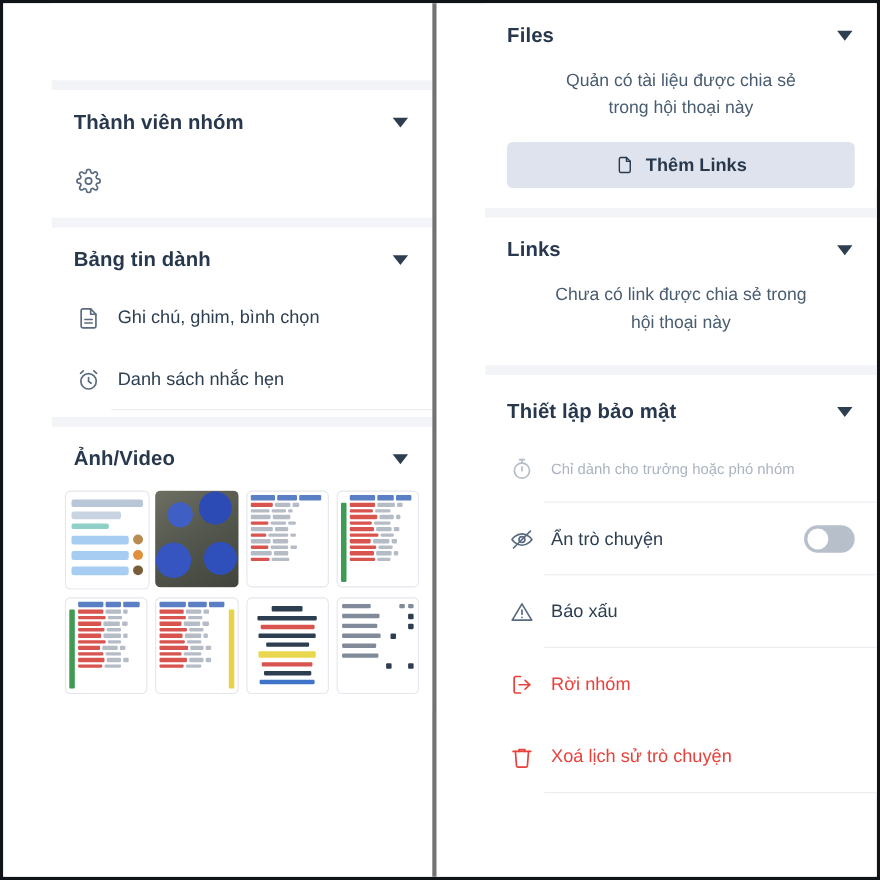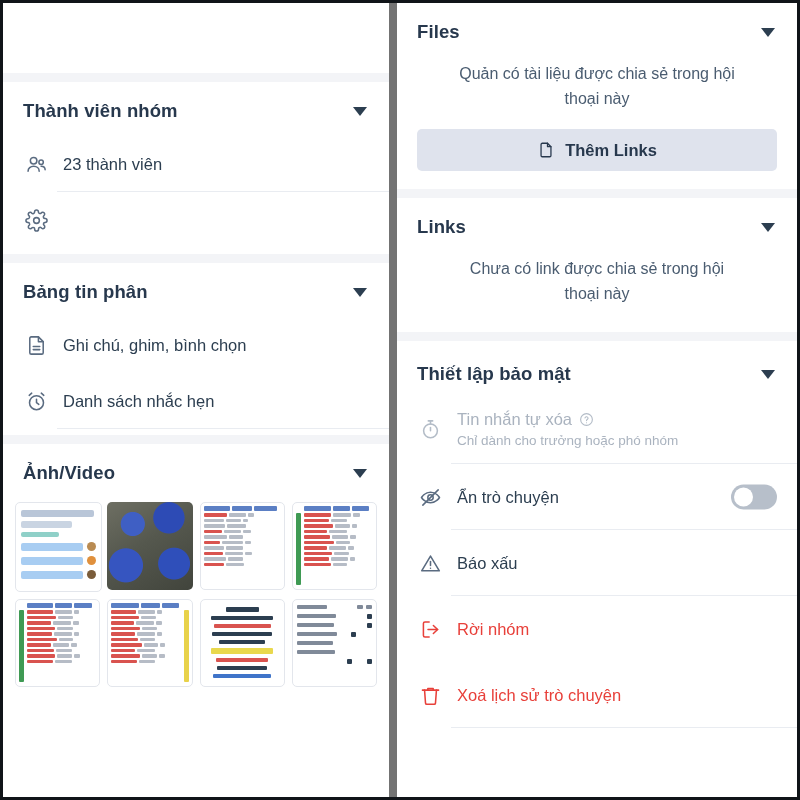--- a/index.html
+++ b/index.html
@@ -20,22 +20,23 @@
     border-right:3px solid #101418;
     background:#ffffff;
   }
   .panel{
     width:394px;
     height:100%;
     background:#ffffff;
     overflow:hidden;
     position:relative;
     box-sizing:border-box;
-  }
-  .panel-left{border-right:8px solid #737373;}
+    padding-left:44px;
+  }
+  .panel-left{border-right:4px solid #737373;}
   .panel-right{flex:1;}
 
   .gap{height:9px;background:#f3f4f7;}
   .spacer-top{height:70px;background:#ffffff;}
 
   .section{background:#ffffff;}
 
   .sec-head{
     display:flex;align-items:center;justify-content:space-between;
     padding:18px 20px 14px 20px;
@@ -171,50 +172,37 @@
 
     <div class="spacer-top"></div>
     <div class="gap"></div>
 
     <div class="section">
       <div class="sec-head">
         <div class="sec-title">Thành viên nhóm</div>
         <div class="caret"></div>
       </div>
 
-      <div class="row sep">
-        <div class="ic">
-          <svg width="23" height="23" viewBox="0 0 24 24" fill="none" stroke="#5a6b80" stroke-width="1.6" stroke-linecap="round" stroke-linejoin="round">
-            <circle cx="9" cy="8" r="3.4"></circle>
-            <path d="M3.2 19c0-3.2 2.6-5.2 5.8-5.2s5.8 2 5.8 5.2"></path>
-            <circle cx="16.8" cy="9.6" r="2.3"></circle>
-            <path d="M16.8 13.8c2.4 0 4.2 1.5 4.2 3.7"></path>
-          </svg>
-        </div>
-        <div class="txt">
-          <div class="t1">23 thành viên</div>
-        </div>
-      </div>
 
       <div class="row">
         <div class="ic">
           <svg width="23" height="23" viewBox="0 0 24 24" fill="none" stroke="#5a6b80" stroke-width="1.6" stroke-linecap="round" stroke-linejoin="round">
             <circle cx="12" cy="12" r="3"></circle>
             <path d="M19.4 15a1.6 1.6 0 0 0 .3 1.8l.1.1a2 2 0 1 1-2.8 2.8l-.1-.1a1.6 1.6 0 0 0-1.8-.3 1.6 1.6 0 0 0-1 1.5V21a2 2 0 1 1-4 0v-.1A1.6 1.6 0 0 0 9 19.4a1.6 1.6 0 0 0-1.8.3l-.1.1a2 2 0 1 1-2.8-2.8l.1-.1a1.6 1.6 0 0 0 .3-1.8 1.6 1.6 0 0 0-1.5-1H3a2 2 0 1 1 0-4h.1A1.6 1.6 0 0 0 4.6 9a1.6 1.6 0 0 0-.3-1.8l-.1-.1a2 2 0 1 1 2.8-2.8l.1.1a1.6 1.6 0 0 0 1.8.3H9a1.6 1.6 0 0 0 1-1.5V3a2 2 0 1 1 4 0v.1a1.6 1.6 0 0 0 1 1.5 1.6 1.6 0 0 0 1.8-.3l.1-.1a2 2 0 1 1 2.8 2.8l-.1.1a1.6 1.6 0 0 0-.3 1.8V9a1.6 1.6 0 0 0 1.5 1H21a2 2 0 1 1 0 4h-.1a1.6 1.6 0 0 0-1.5 1z"></path>
           </svg>
         </div>
       </div>
       <div class="spacer-sm"></div>
     </div>
 
     <div class="gap"></div>
 
     <div class="section">
       <div class="sec-head">
-        <div class="sec-title">Bảng tin phân</div>
+        <div class="sec-title">Bảng tin dành</div>
         <div class="caret"></div>
       </div>
 
       <div class="row">
         <div class="ic">
           <svg width="23" height="23" viewBox="0 0 24 24" fill="none" stroke="#5a6b80" stroke-width="1.6" stroke-linecap="round" stroke-linejoin="round">
             <path d="M14 3H6.5A1.5 1.5 0 0 0 5 4.5v15A1.5 1.5 0 0 0 6.5 21h11a1.5 1.5 0 0 0 1.5-1.5V8z"></path>
             <path d="M14 3v5h5"></path>
             <path d="M8.6 13h6.8"></path>
             <path d="M8.6 16.3h6.8"></path>
@@ -584,30 +572,20 @@
       <div class="row sep muted" style="padding-top:14px;padding-bottom:14px">
         <div class="ic">
           <svg width="23" height="23" viewBox="0 0 24 24" fill="none" stroke="#b3bcc7" stroke-width="1.6" stroke-linecap="round" stroke-linejoin="round">
             <circle cx="12" cy="13.4" r="7.2"></circle>
             <path d="M12 9.8v3.6"></path>
             <path d="M9.7 3h4.6"></path>
             <path d="M12 3v3.2"></path>
           </svg>
         </div>
         <div class="txt">
-          <div class="t1" style="display:flex;align-items:center;gap:7px">
-            <span>Tin nhắn tự xóa</span>
-            <span style="display:inline-flex">
-              <svg width="15" height="15" viewBox="0 0 24 24" fill="none" stroke="#b3bcc7" stroke-width="1.8" stroke-linecap="round" stroke-linejoin="round">
-                <circle cx="12" cy="12" r="9.4"></circle>
-                <path d="M9.6 9.4a2.5 2.5 0 0 1 4.9.7c0 1.7-2.5 2.2-2.5 3.6"></path>
-                <path d="M12 17.2h.01"></path>
-              </svg>
-            </span>
-          </div>
           <div class="t2">Chỉ dành cho trưởng hoặc phó nhóm</div>
         </div>
       </div>
 
       <div class="row sep" style="padding-top:16px;padding-bottom:16px">
         <div class="ic">
           <svg width="23" height="23" viewBox="0 0 24 24" fill="none" stroke="#5a6b80" stroke-width="1.6" stroke-linecap="round" stroke-linejoin="round">
             <path d="M2.6 12S6 6.6 12 6.6 21.4 12 21.4 12 18 17.4 12 17.4 2.6 12 2.6 12z"></path>
             <circle cx="12" cy="12" r="2.8"></circle>
             <path d="M4 20 20 4"></path>

